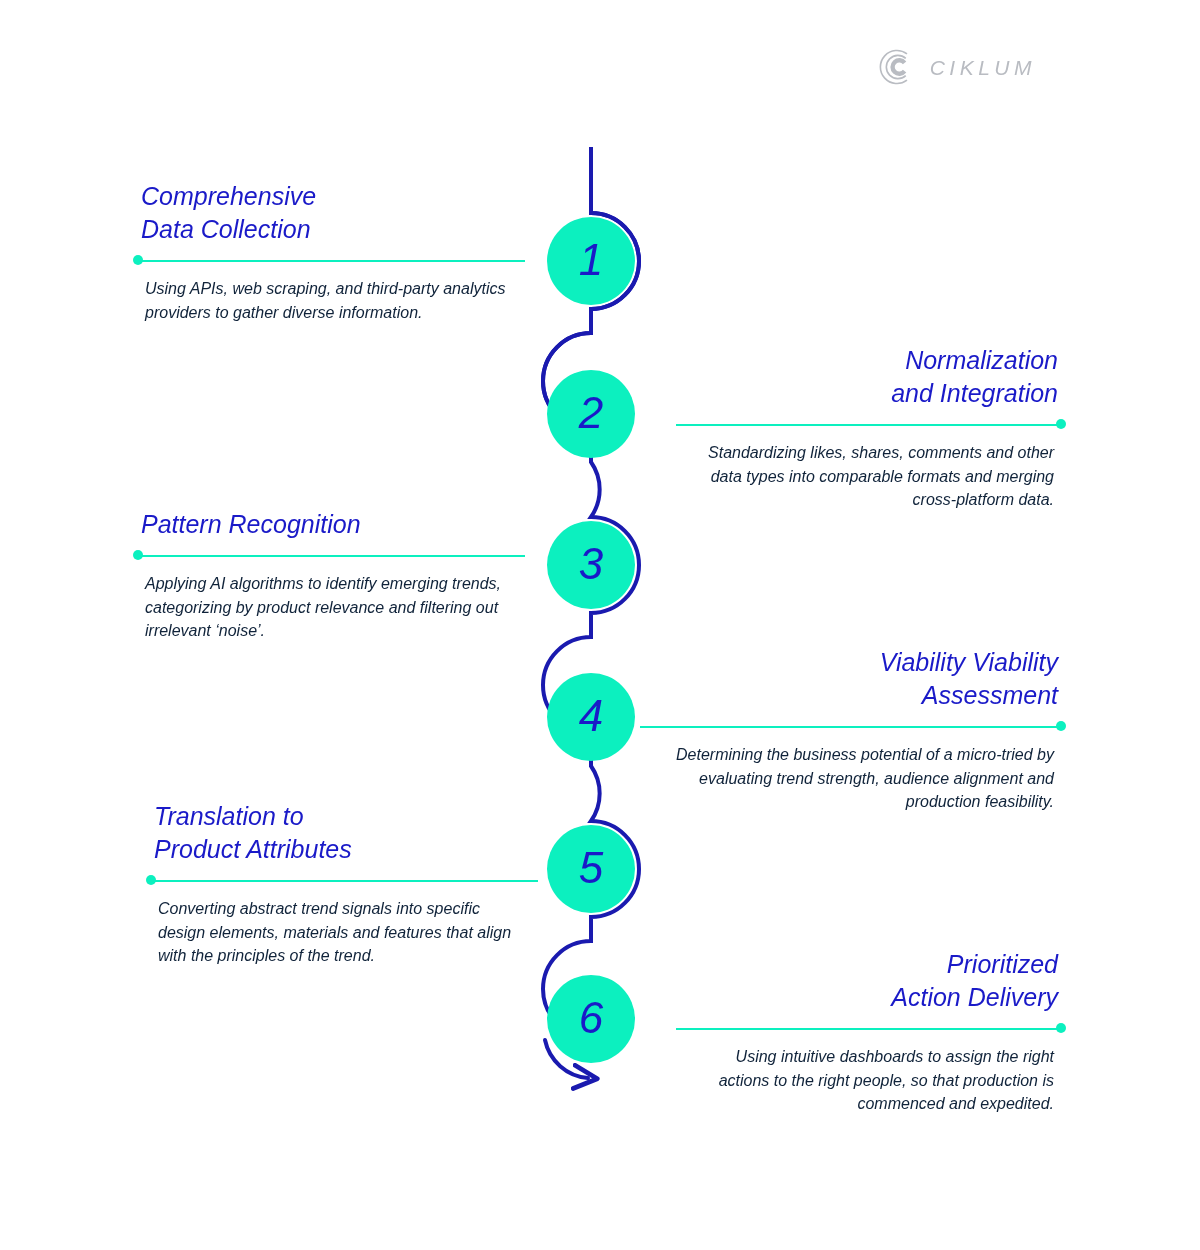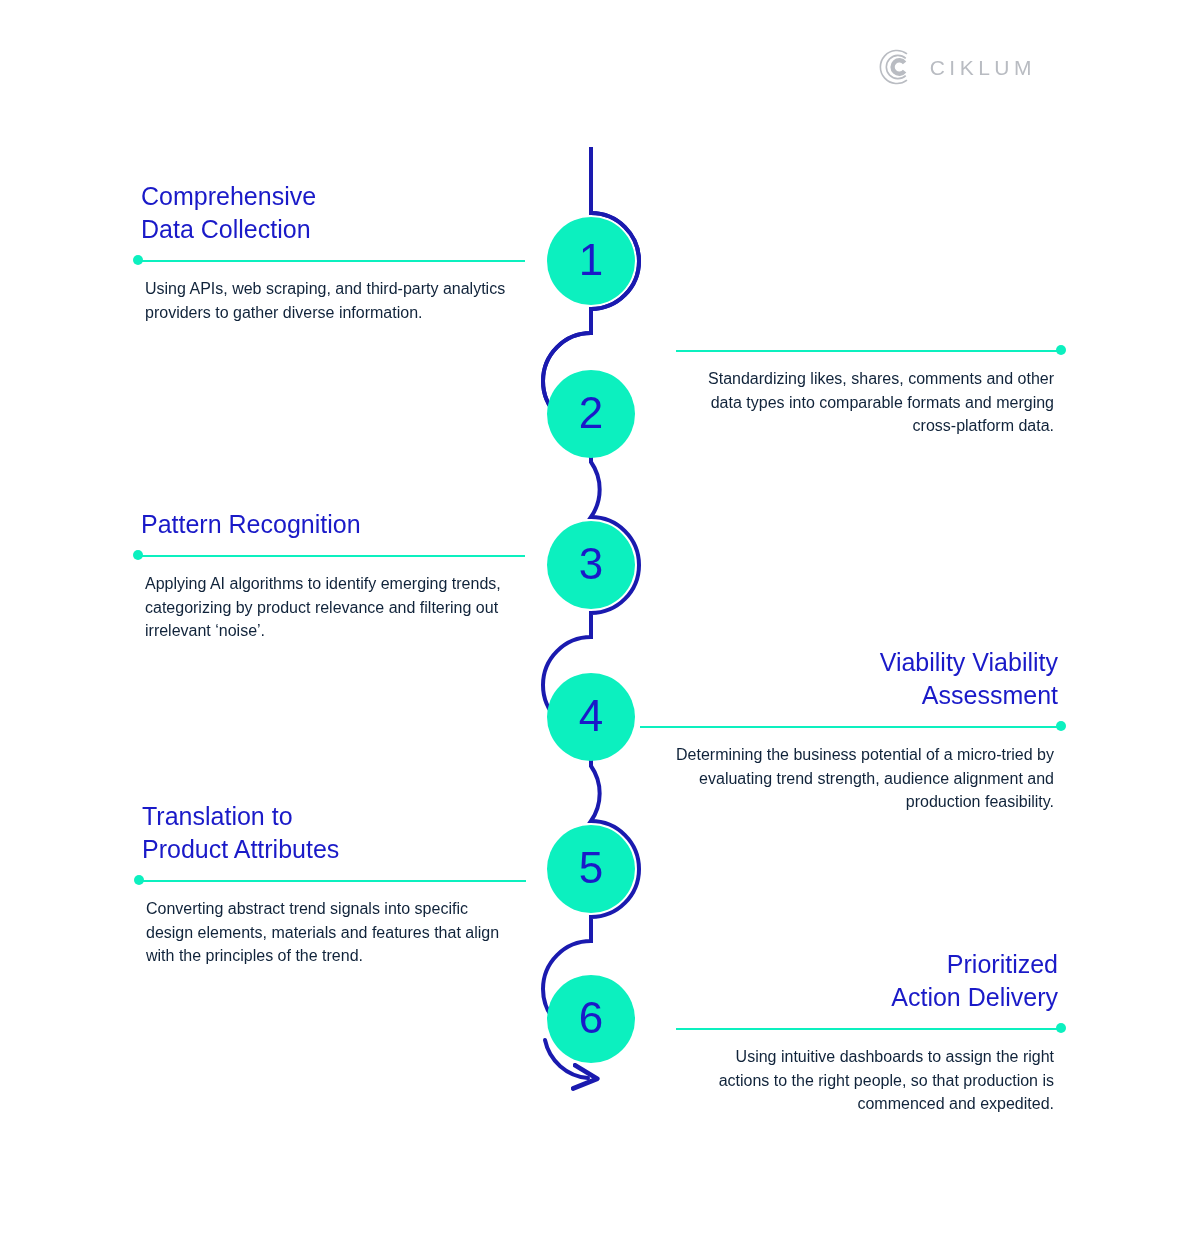--- a/index.html
+++ b/index.html
@@ -11,20 +11,21 @@
   body {
     font-family: "Liberation Sans", "DejaVu Sans", sans-serif;
     -webkit-font-smoothing: antialiased;
   }
   #canvas {
     position: relative;
     width: 1084px;
     height: 1250px;
     background: #ffffff;
     overflow: hidden;
+    font-style: italic;
   }
 
   
   .logo {
     position: absolute;
     top: 48px;
     right: 48px;
     display: flex;
     align-items: center;
     gap: 14px;
@@ -197,20 +198,22 @@
     <p class="step-title">Comprehensive
 Data Collection</p>
     <div class="rule">
       <span class="rule-line"></span>
       <span class="rule-dot"></span>
     </div>
     <p class="step-body">Using APIs, web scraping, and third-party analytics providers to gather diverse information.</p>
   </div>
 
   <div class="step-text right" style="left:676px; top:336px; width:390px;">
+    <p class="step-title">Normalization
+and Integration</p>
     <div class="rule">
       <span class="rule-line"></span>
       <span class="rule-dot"></span>
     </div>
     <p class="step-body">Standardizing likes, shares, comments and other data types into comparable formats and merging cross-platform data.</p>
   </div>
 
   <div class="step-text left" style="left:133px; top:500px; width:392px;">
     <p class="step-title">Pattern Recognition</p>
     <div class="rule">
@@ -223,21 +226,21 @@
   <div class="step-text right" style="left:640px; top:638px; width:426px;">
     <p class="step-title">Viability Viability
 Assessment</p>
     <div class="rule">
       <span class="rule-line"></span>
       <span class="rule-dot"></span>
     </div>
     <p class="step-body">Determining the business potential of a micro-tried by evaluating trend strength, audience alignment and production feasibility.</p>
   </div>
 
-  <div class="step-text left" style="left:134px; top:792px; width:392px;">
+  <div class="step-text left" style="left:146px; top:792px; width:392px;">
     <p class="step-title">Translation to
 Product Attributes</p>
     <div class="rule">
       <span class="rule-line"></span>
       <span class="rule-dot"></span>
     </div>
     <p class="step-body">Converting abstract trend signals into specific design elements, materials and features that align with the principles of the trend.</p>
   </div>
 
   <div class="step-text right" style="left:676px; top:940px; width:390px;text-align:right;">

